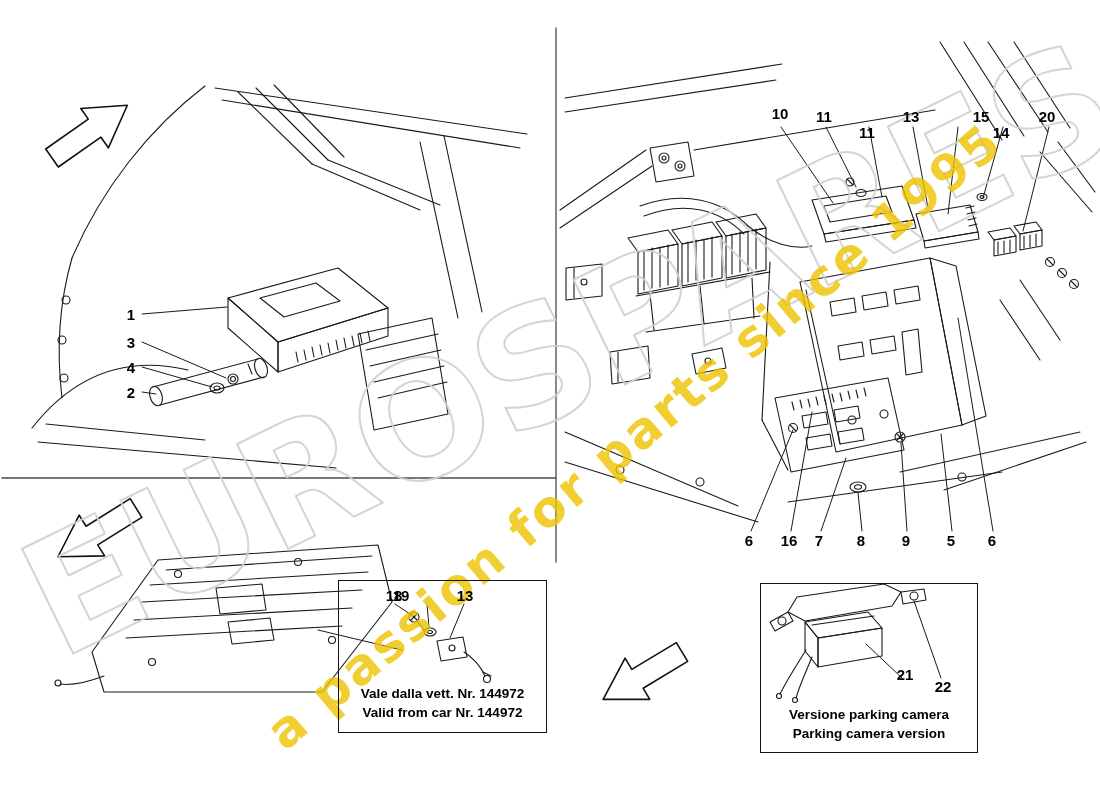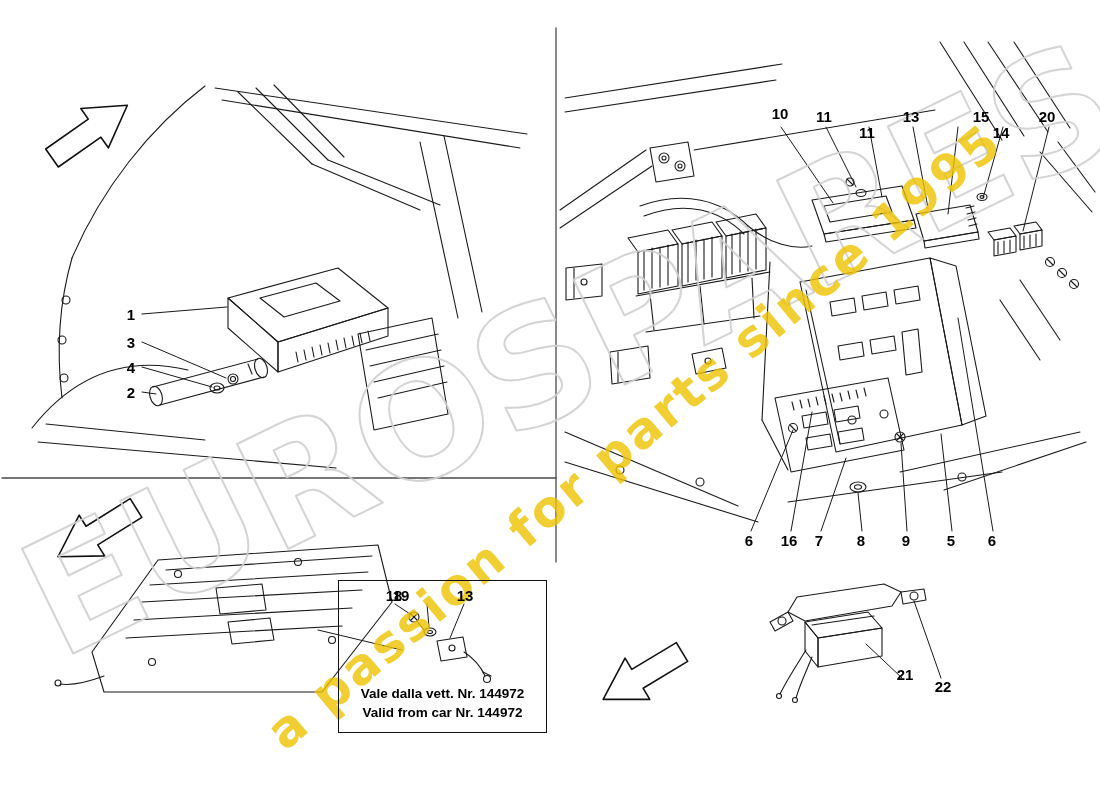--- a/index.html
+++ b/index.html
@@ -374,14 +374,18 @@
   <span class="callout" style="left:465px;top:595px">13</span>
 
   <span class="callout" style="left:905px;top:674px">21</span>
   <span class="callout" style="left:943px;top:686px">22</span>
 
   <div class="frame-box note-box">
     <div class="box-caption">Vale dalla vett. Nr. 144972</div>
     <div class="box-caption">Valid from car Nr. 144972</div>
   </div>
 
+  <div class="frame-box camera-box">
+    <div class="box-caption">Versione parking camera</div>
+    <div class="box-caption">Parking camera version</div>
+  </div>
 
 </div>
 
 </body></html>

